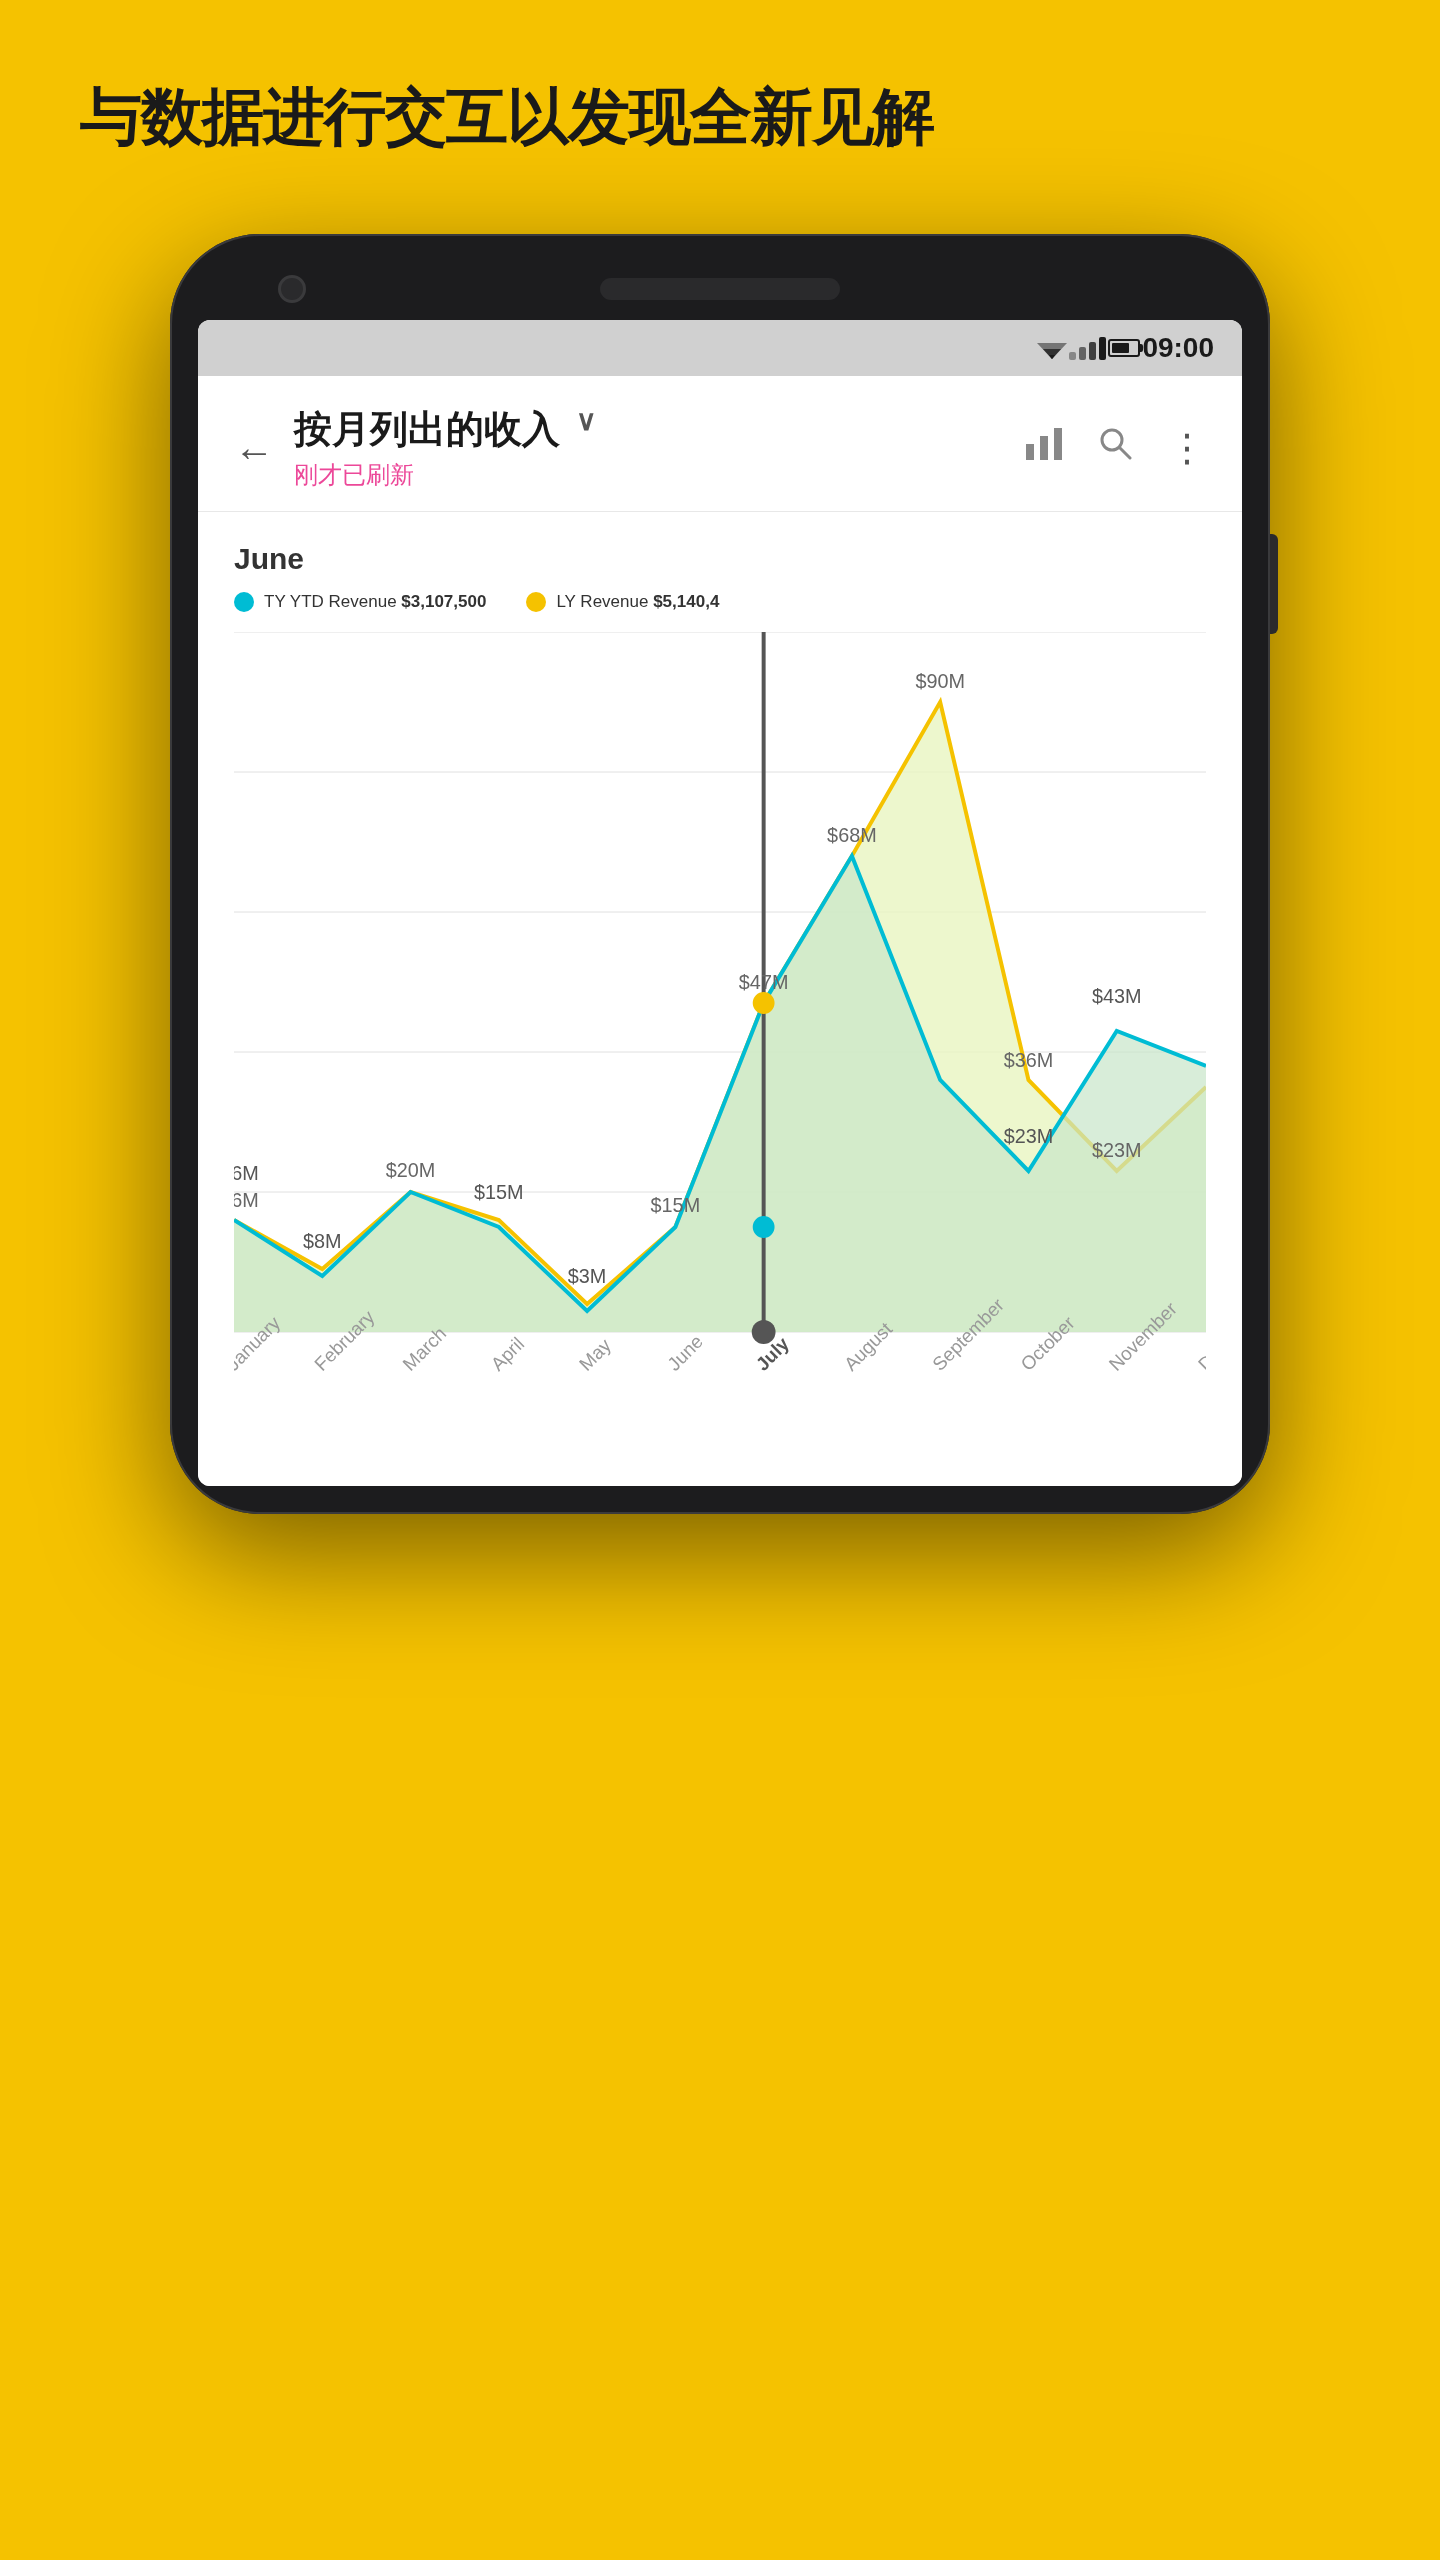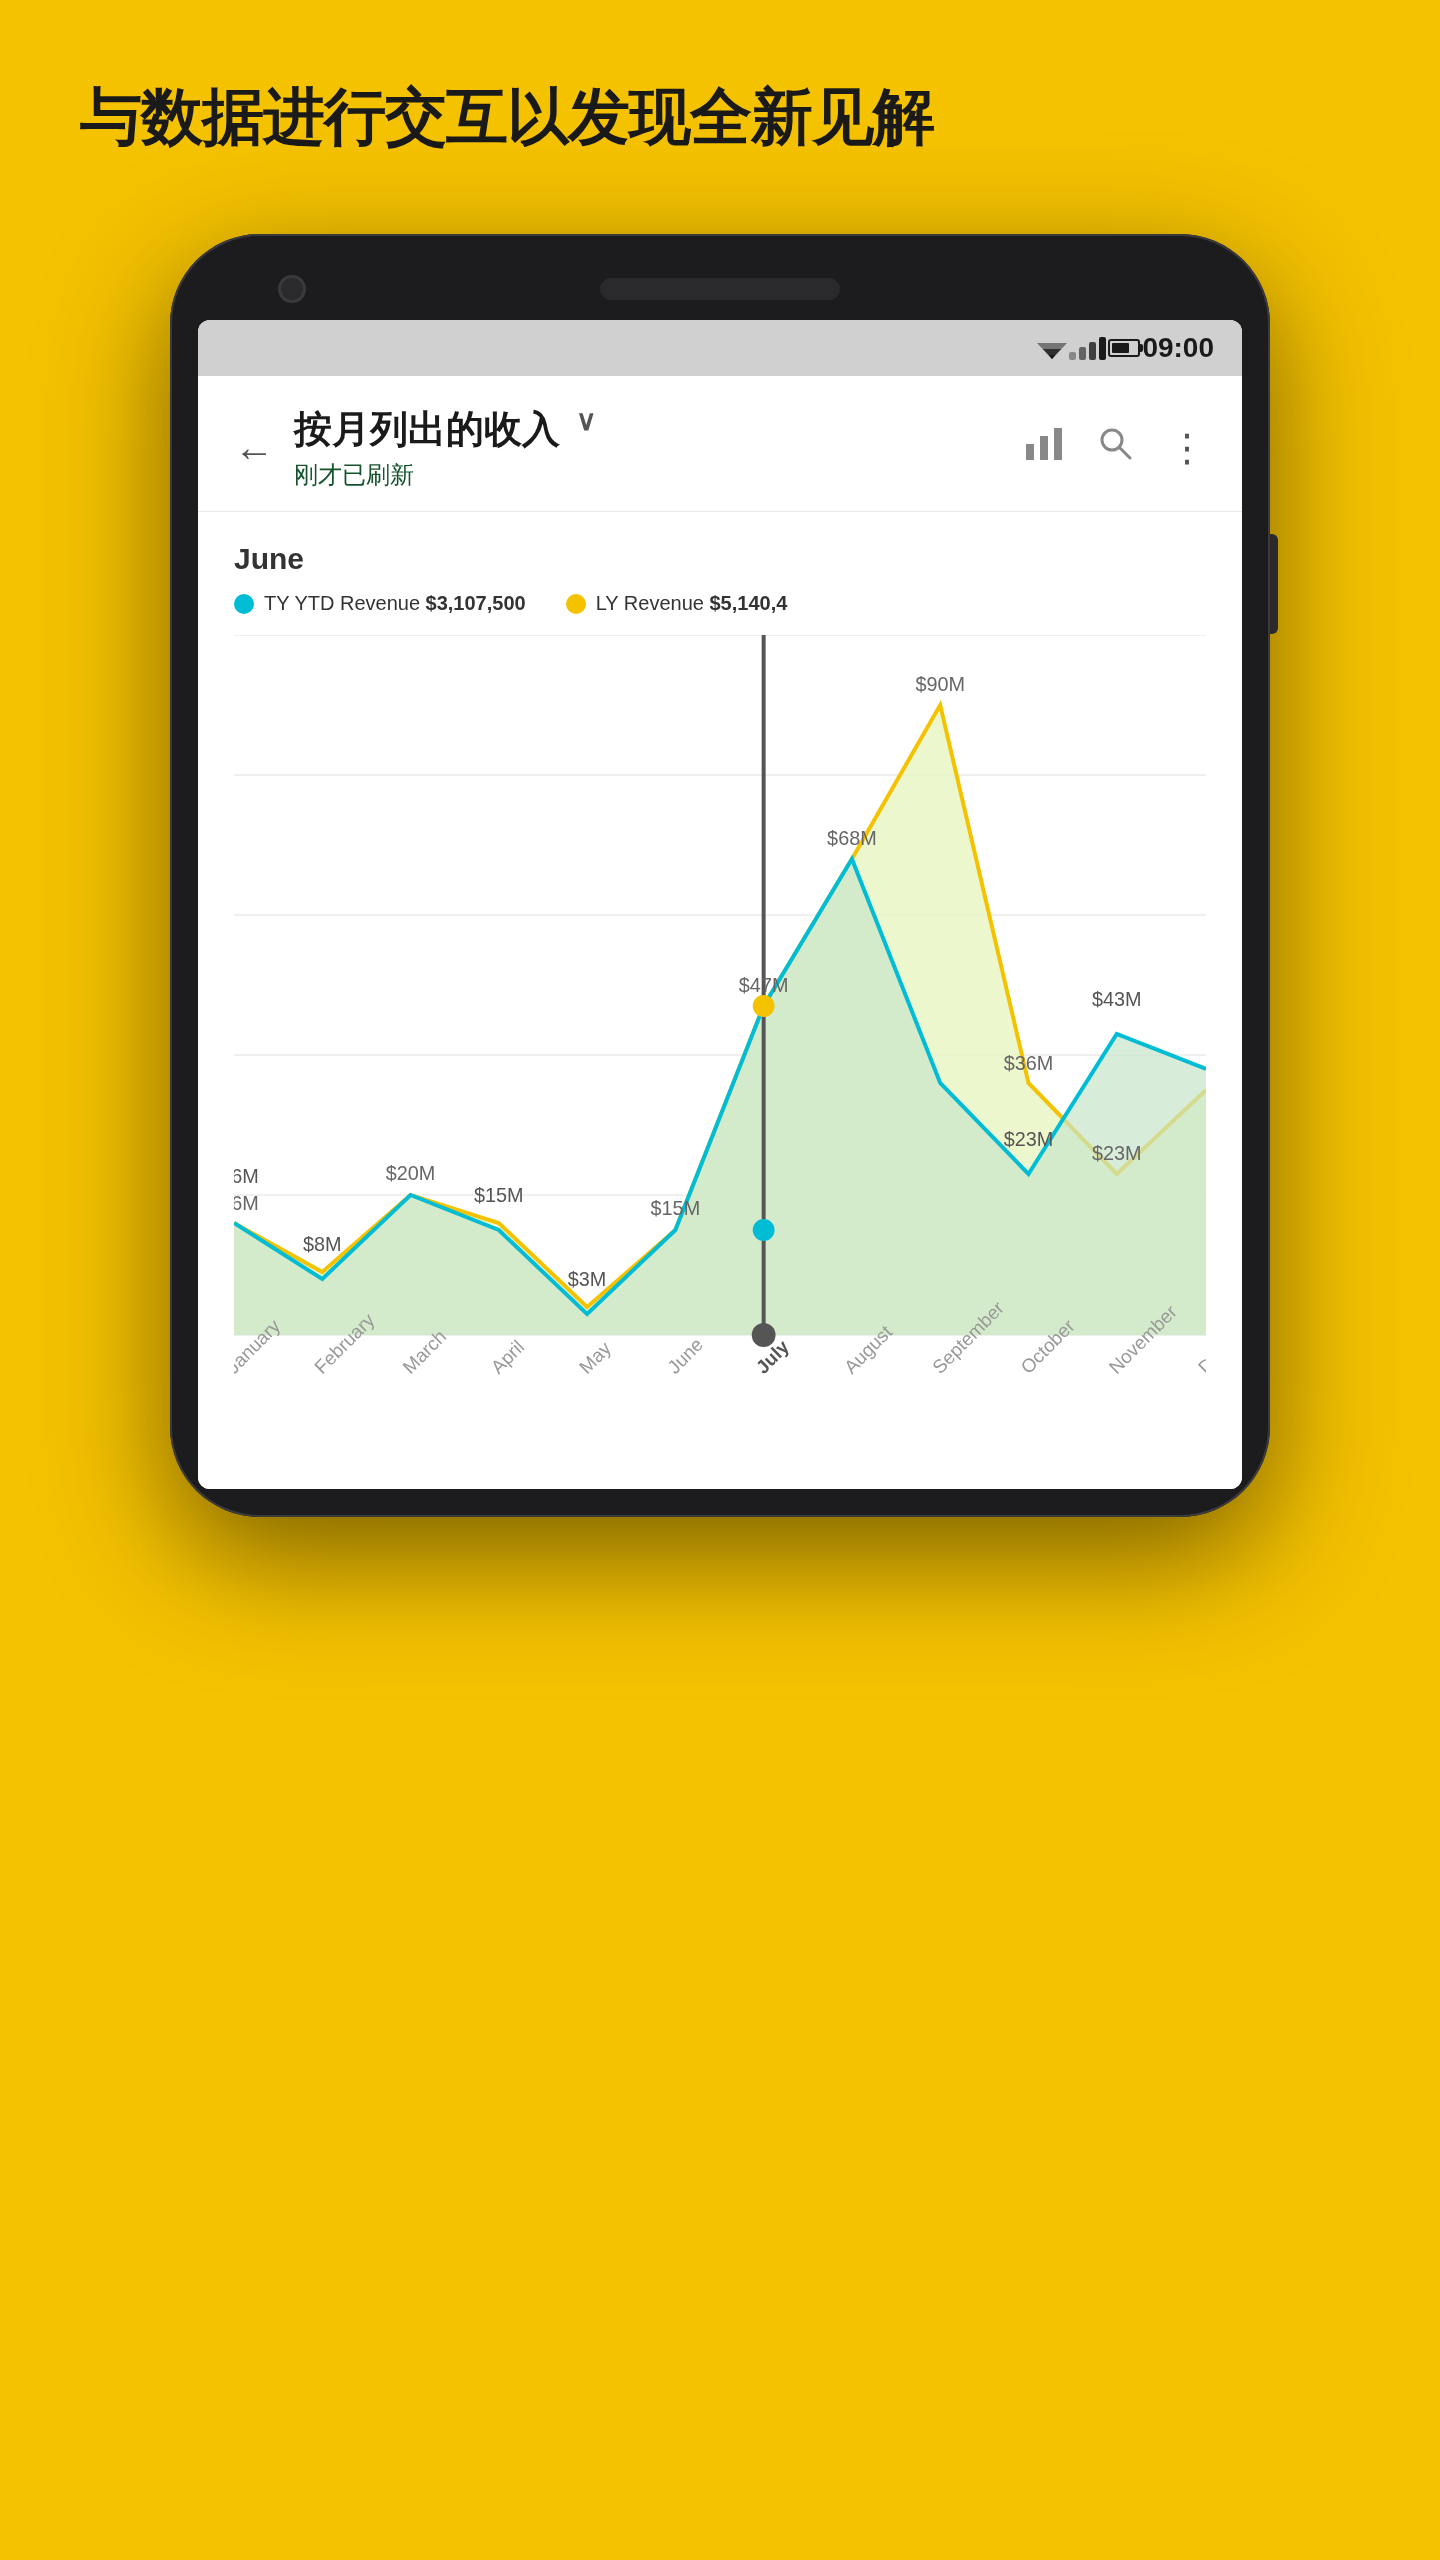--- a/index.html
+++ b/index.html
@@ -171,21 +171,21 @@
       gap: 16px;
     }
 
     .dropdown-arrow {
       font-size: 28px;
       color: #555;
     }
 
     .app-subtitle {
       font-size: 24px;
-      color: #14532d;
+      color: #ec4899;
       margin-top: 4px;
     }
 
     .app-header-right {
       display: flex;
       align-items: center;
       gap: 36px;
     }
 
     .header-icon {
@@ -212,21 +212,21 @@
       align-items: center;
       gap: 40px;
       margin-bottom: 20px;
       flex-wrap: nowrap;
     }
 
     .legend-item {
       display: flex;
       align-items: center;
       gap: 10px;
-      font-size: 20px;
+      font-size: 17px;
       color: #333;
     }
 
     .legend-dot {
       width: 20px;
       height: 20px;
       border-radius: 50%;
     }
 
     .legend-dot-teal { background: #00BCD4; }

